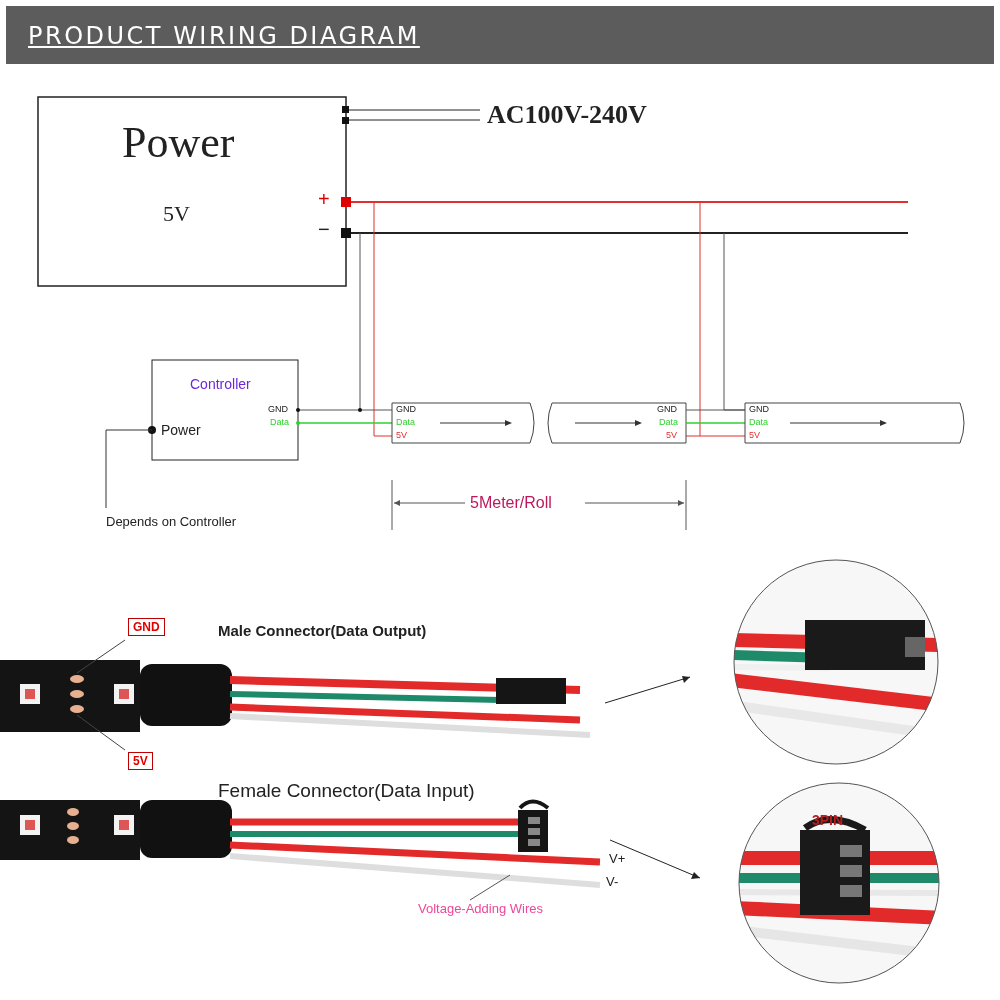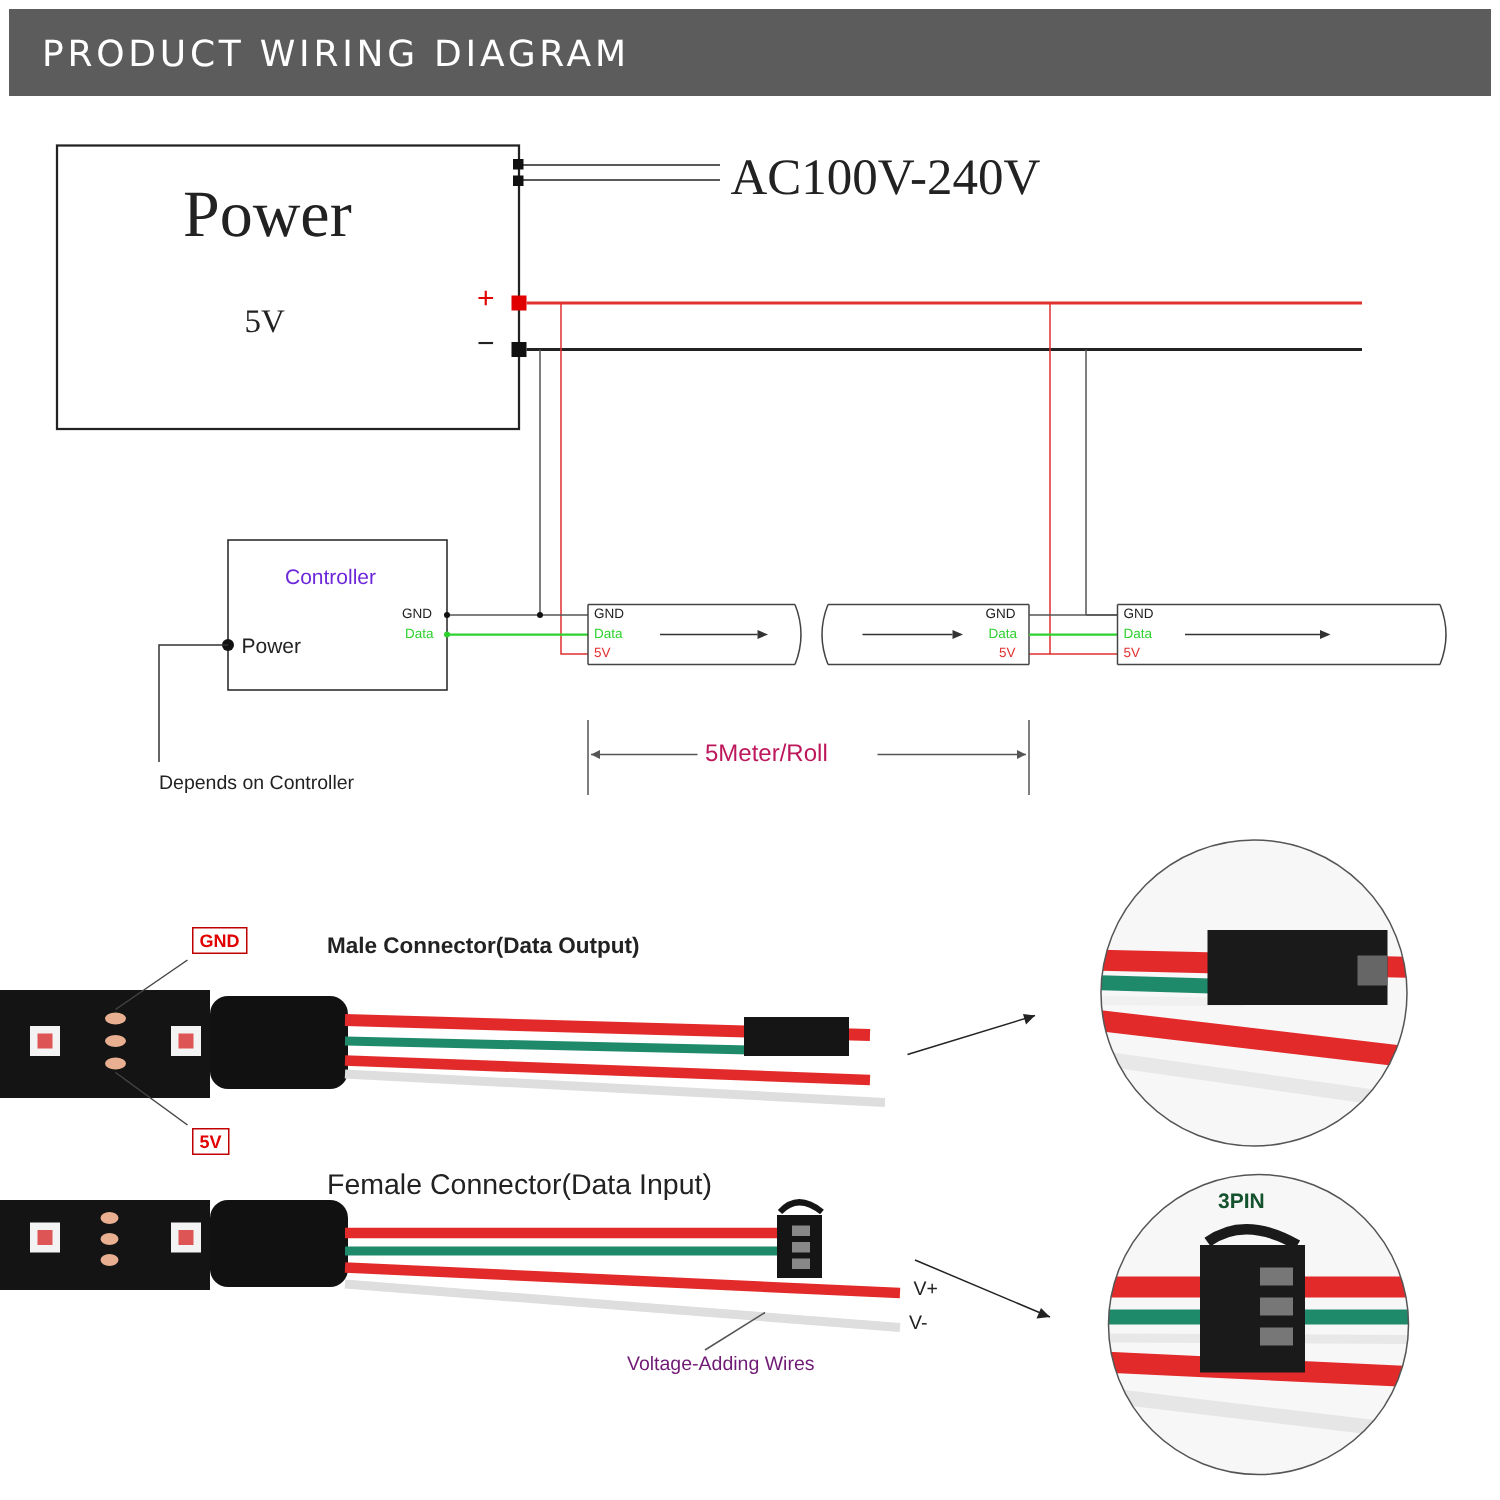--- a/index.html
+++ b/index.html
@@ -1,20 +1,20 @@
 <!DOCTYPE html>
 <html><head>
 <meta charset="utf-8">
 <style>
   html, body { margin: 0; padding: 0; }
   body { width: 1000px; height: 1000px; background: #ffffff; position: relative; overflow: hidden;
          font-family: "Liberation Sans", sans-serif; }
   .header { position: absolute; left: 6px; top: 6px; width: 988px; height: 58px; background: #5c5c5c; }
   .header .title { position: absolute; left: 22px; top: 16px; color: #ffffff; font-size: 24px;
-         letter-spacing: 2.5px; font-family: "DejaVu Sans", sans-serif; font-weight: normal; }
+         letter-spacing: 2.5px; font-family: "DejaVu Sans", sans-serif; font-weight: normal; text-decoration: underline; }
   .abs { position: absolute; }
   .serif { font-family: "Liberation Serif", "DejaVu Serif", serif; }
   svg { position: absolute; left: 0; top: 0; }
   .lbl-small { font-family: "Liberation Sans", sans-serif; font-size: 9px; }
   .badge { position: absolute; border: 1.5px solid #c00000; background: #fff; color: #e00000;
            font-weight: bold; font-size: 12px; padding: 1px 4px; font-family: "Liberation Sans", sans-serif; }
 </style>
 </head>
 <body>
 
@@ -173,21 +173,21 @@
       <rect x="840" y="865" width="22" height="12" fill="#777"></rect>
       <rect x="840" y="885" width="22" height="12" fill="#777"></rect>
       <path d="M805,828 Q830,810 865,830" fill="none" stroke="#1a1a1a" stroke-width="7"></path>
     </g>
     <circle cx="839" cy="883" r="100" fill="none" stroke="#555" stroke-width="1"></circle>
   </g>
 </svg>
 
 <div class="abs serif" style="left:122px;top:117px;font-size:44px;color:#222;">Power</div>
 <div class="abs serif" style="left:163px;top:201px;font-size:22px;color:#222;">5V</div>
-<div class="abs serif" style="left:487px;top:100px;font-size:34px;color:#222;">AC100V-240V</div>
+<div class="abs serif" style="left:487px;top:100px;font-size:26px;color:#222;font-weight:bold;">AC100V-240V</div>
 <div class="abs" style="left:318px;top:188px;font-size:20px;color:#e00000;">+</div>
 <div class="abs" style="left:318px;top:218px;font-size:20px;color:#222;">−</div>
 
 <div class="abs" style="left:190px;top:376px;font-size:14px;color:#6d28d9;">Controller</div>
 <div class="abs" style="left:161px;top:422px;font-size:14px;color:#222;">Power</div>
 <div class="abs lbl-small" style="left:268px;top:404px;color:#222;">GND</div>
 <div class="abs lbl-small" style="left:270px;top:417px;color:#2fd12f;">Data</div>
 <div class="abs" style="left:106px;top:514px;font-size:13px;color:#222;">Depends on Controller</div>
 
 <div class="abs lbl-small" style="left:396px;top:404px;color:#222;">GND</div>
@@ -200,14 +200,14 @@
 <div class="abs lbl-small" style="left:749px;top:417px;color:#2fd12f;">Data</div>
 <div class="abs lbl-small" style="left:749px;top:430px;color:#e03030;">5V</div>
 <div class="abs" style="left:470px;top:494px;font-size:16px;color:#be185d;">5Meter/Roll</div>
 
 <div class="badge" style="left:128px;top:618px;">GND</div>
 <div class="badge" style="left:128px;top:752px;">5V</div>
 <div class="abs" style="left:218px;top:622px;font-size:15px;color:#222;font-weight:bold;">Male Connector(Data Output)</div>
 <div class="abs" style="left:218px;top:780px;font-size:19px;color:#222;text-align:right;">Female Connector(Data Input)</div>
 <div class="abs" style="left:609px;top:851px;font-size:13px;color:#222;">V+</div>
 <div class="abs" style="left:606px;top:874px;font-size:13px;color:#222;">V-</div>
-<div class="abs" style="left:418px;top:901px;font-size:13px;color:#701a75;">Voltage-Adding Wires</div>
-<div class="abs" style="left:812px;top:792px;font-size:14px;font-weight:bold;color:#14532d;">3PIN</div>
+<div class="abs" style="left:418px;top:901px;font-size:13px;color:#ec4899;">Voltage-Adding Wires</div>
+<div class="abs" style="left:812px;top:812px;font-size:14px;font-weight:bold;color:#b91c1c;">3PIN</div>
 
 </body></html>

